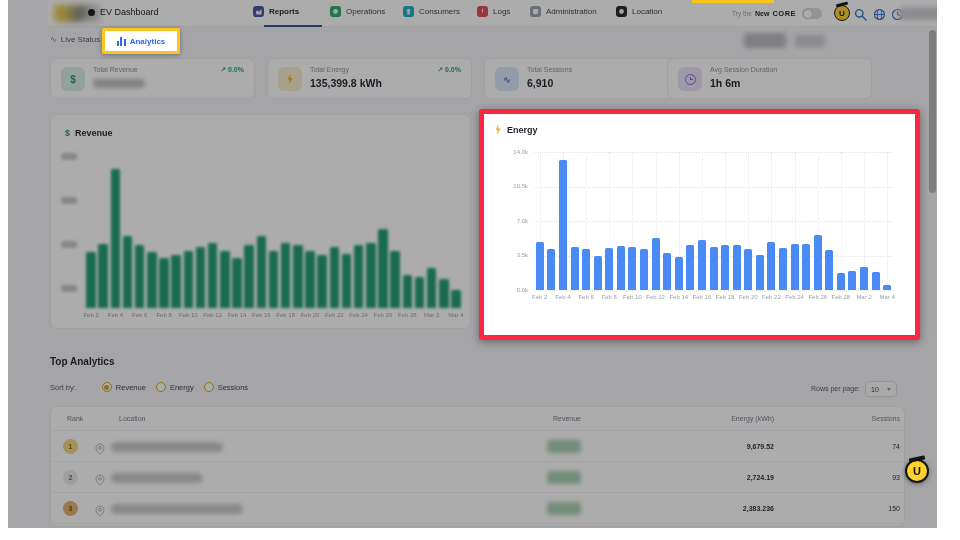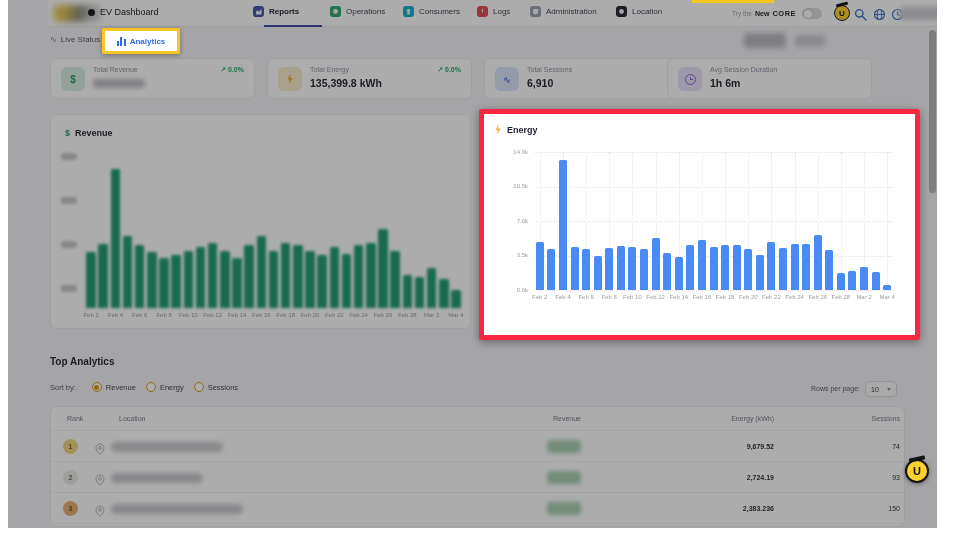--- a/index.html
+++ b/index.html
@@ -65,21 +65,21 @@
   .bar{position:absolute;bottom:0;border-radius:1.5px 1.5px 0 0;}
   .hgrid{position:absolute;left:0;right:0;border-top:1px dotted #e4e4e8;}
   .vgrid{position:absolute;top:0;bottom:0;border-left:1px dotted #ebebef;}
   .ytick{position:absolute;right:100%;margin-right:6px;width:30px;text-align:right;font-size:6px;color:#9aa0a8;}
   .xtick{position:absolute;top:100%;margin-top:4px;transform:translateX(-50%);font-size:6px;color:#9aa0a8;white-space:nowrap;}
   .energy-box{position:absolute;left:471px;top:109px;width:441px;height:231px;background:#fff;border:5px solid #fa2742;border-radius:3px;
     z-index:60;box-shadow:0 2px 8px rgba(0,0,0,.4);}
   
   .tl-title{position:absolute;left:42px;top:356px;font-size:10px;font-weight:bold;color:#1e222a;}
   .sort-row{position:absolute;left:42px;top:382px;display:flex;align-items:center;gap:10px;font-size:7.5px;color:#3a3f4a;}
-  .sort-lbl{color:#555a63;margin-right:6px;}
+  .sort-lbl{color:#555a63;margin-right:16px;}
   .radio{width:10px;height:10px;border-radius:50%;border:1.5px solid #d7a018;position:relative;background:#fff;}
   .radio.sel::after{content:"";position:absolute;inset:1.5px;border-radius:50%;background:#d7a018;}
   .ropt{display:flex;align-items:center;gap:4px;}
   .rpp-label{position:absolute;left:752px;top:385px;width:100px;text-align:right;font-size:7px;color:#555a63;}
   .rpp-select{position:absolute;left:857px;top:381px;width:32px;height:16px;border:1px solid #d9d9dd;border-radius:4px;background:#fafafa;
     font-size:7px;color:#3a3f4a;display:flex;align-items:center;justify-content:space-between;padding:0 5px;}
   .chev{width:0;height:0;border-left:2.5px solid transparent;border-right:2.5px solid transparent;border-top:3px solid #8a8f98;}
   
   .table-card{position:absolute;left:42px;top:406px;width:855px;height:121px;background:#fff;border:1px solid #ececee;border-radius:7px;overflow:hidden;}
   .thead{position:absolute;left:0;top:0;width:100%;height:24px;border-bottom:1px solid #f0f0f2;font-size:7px;color:#737a85;}

